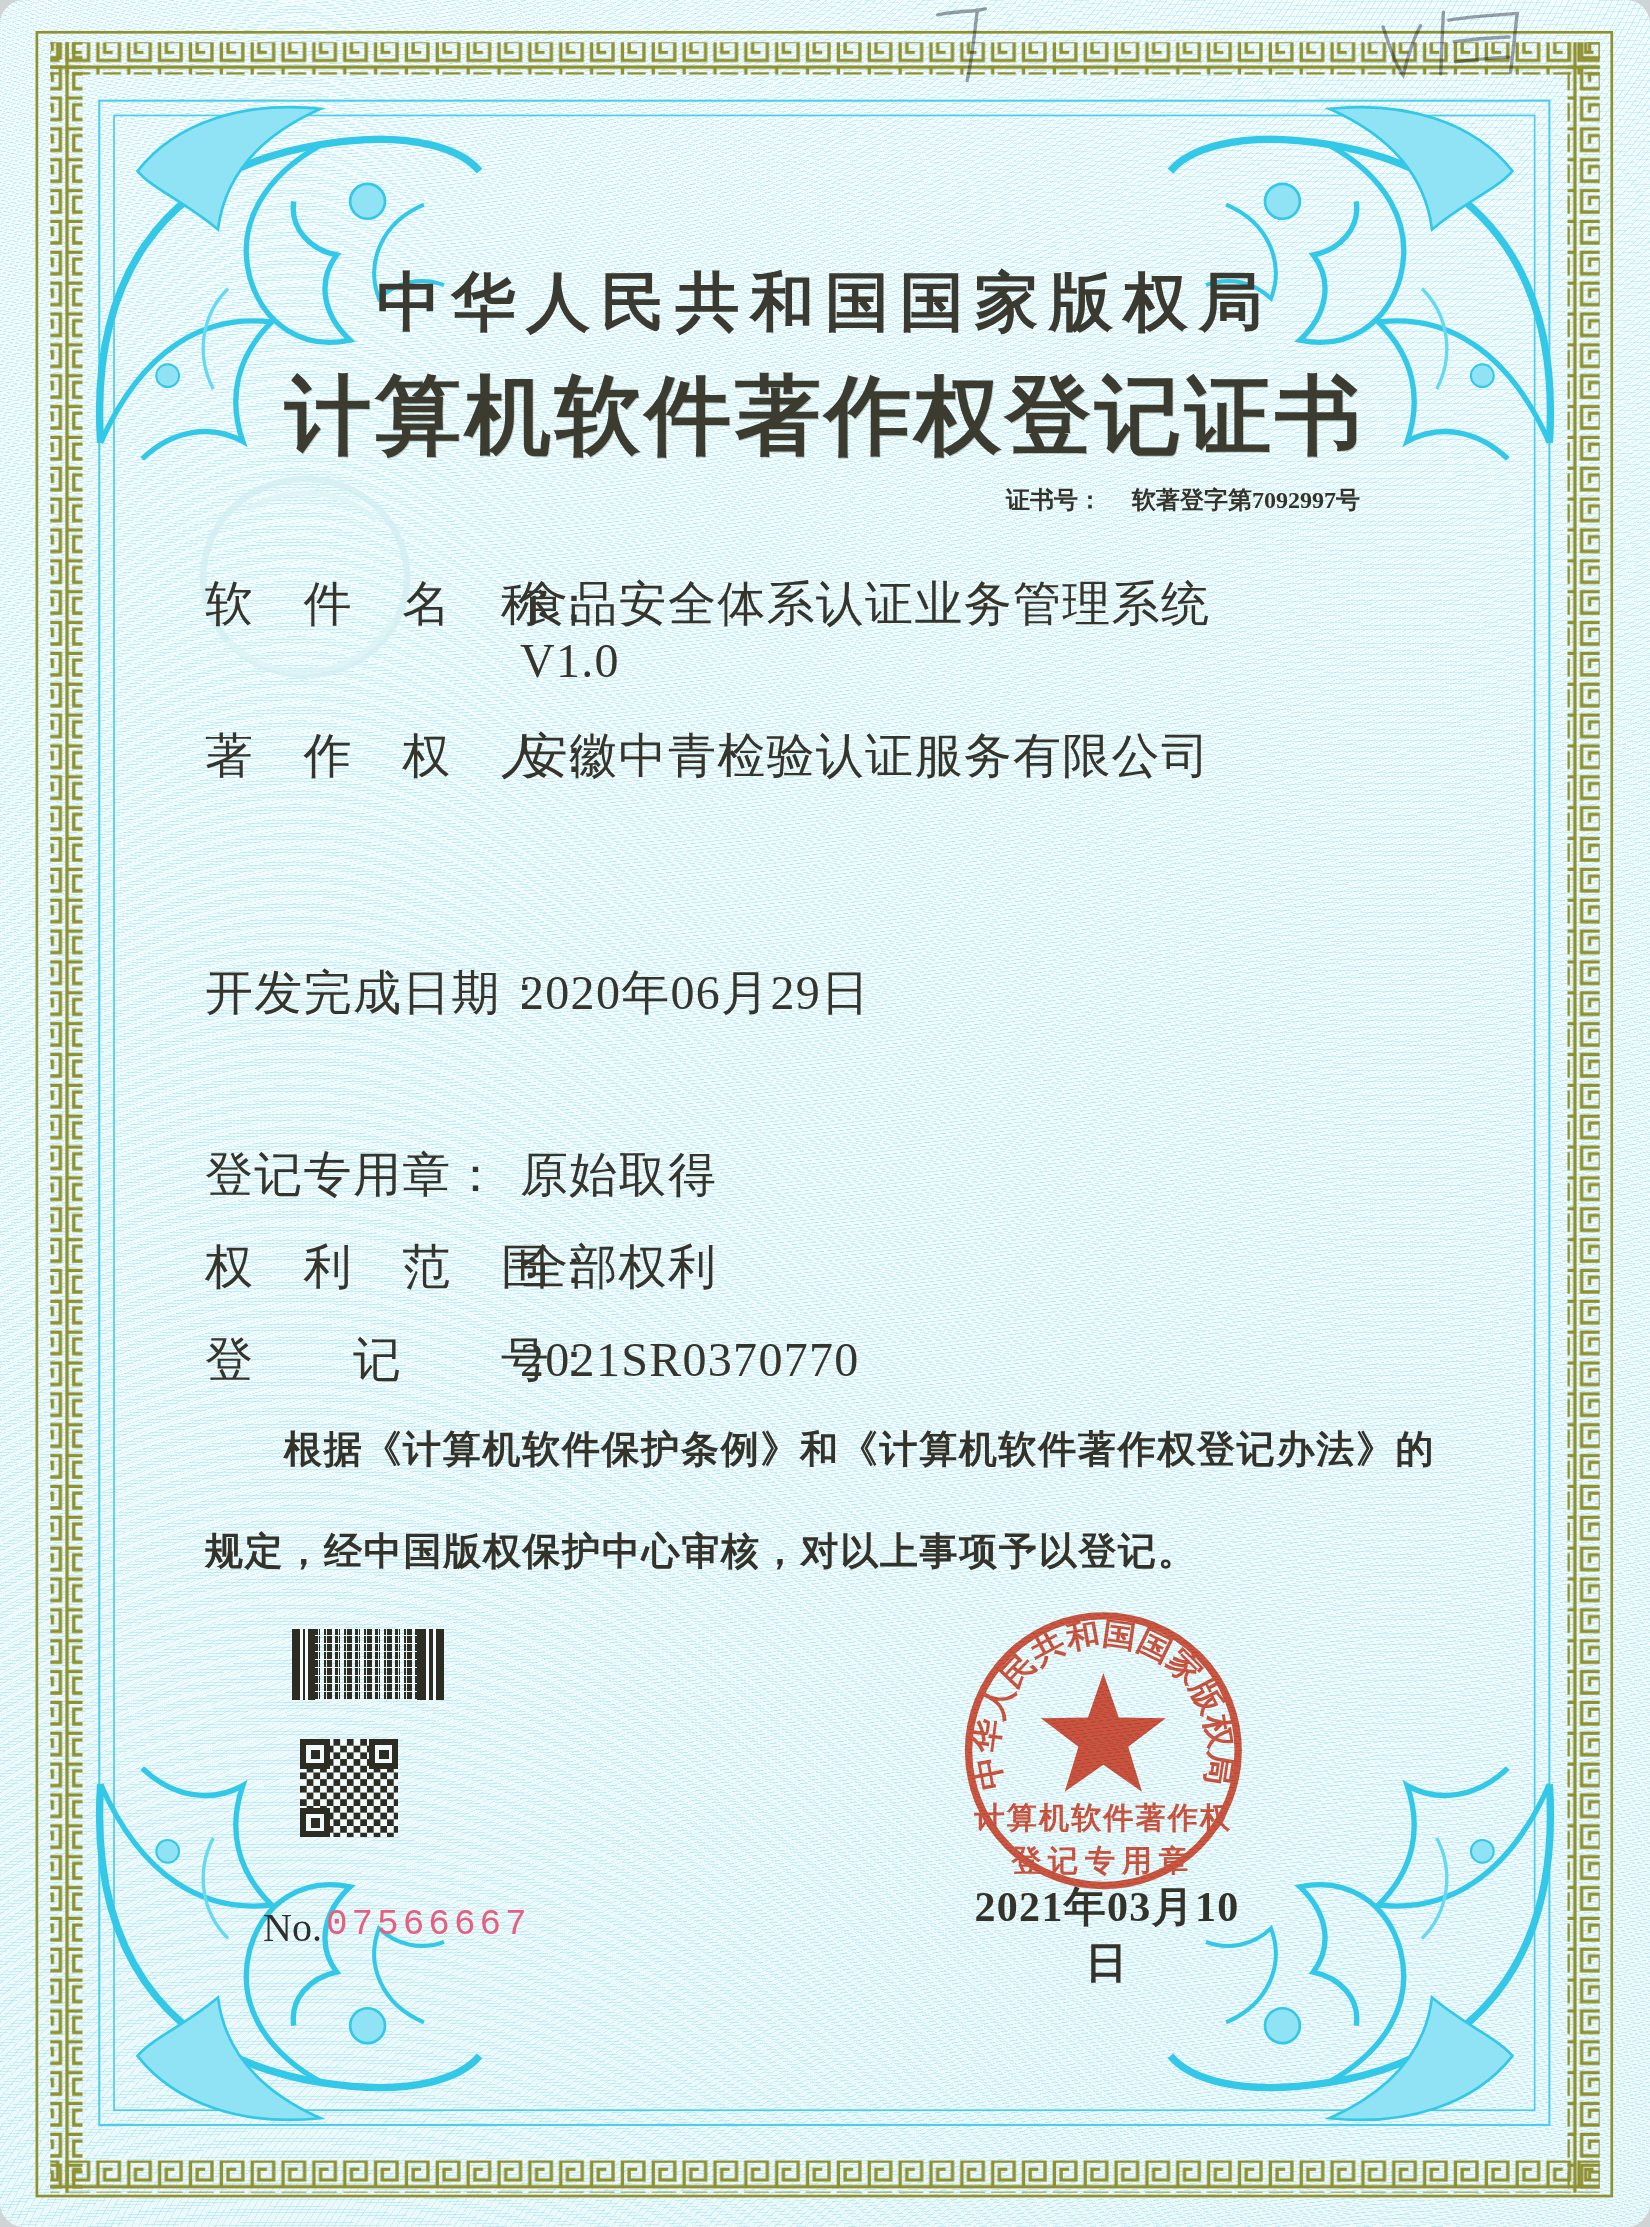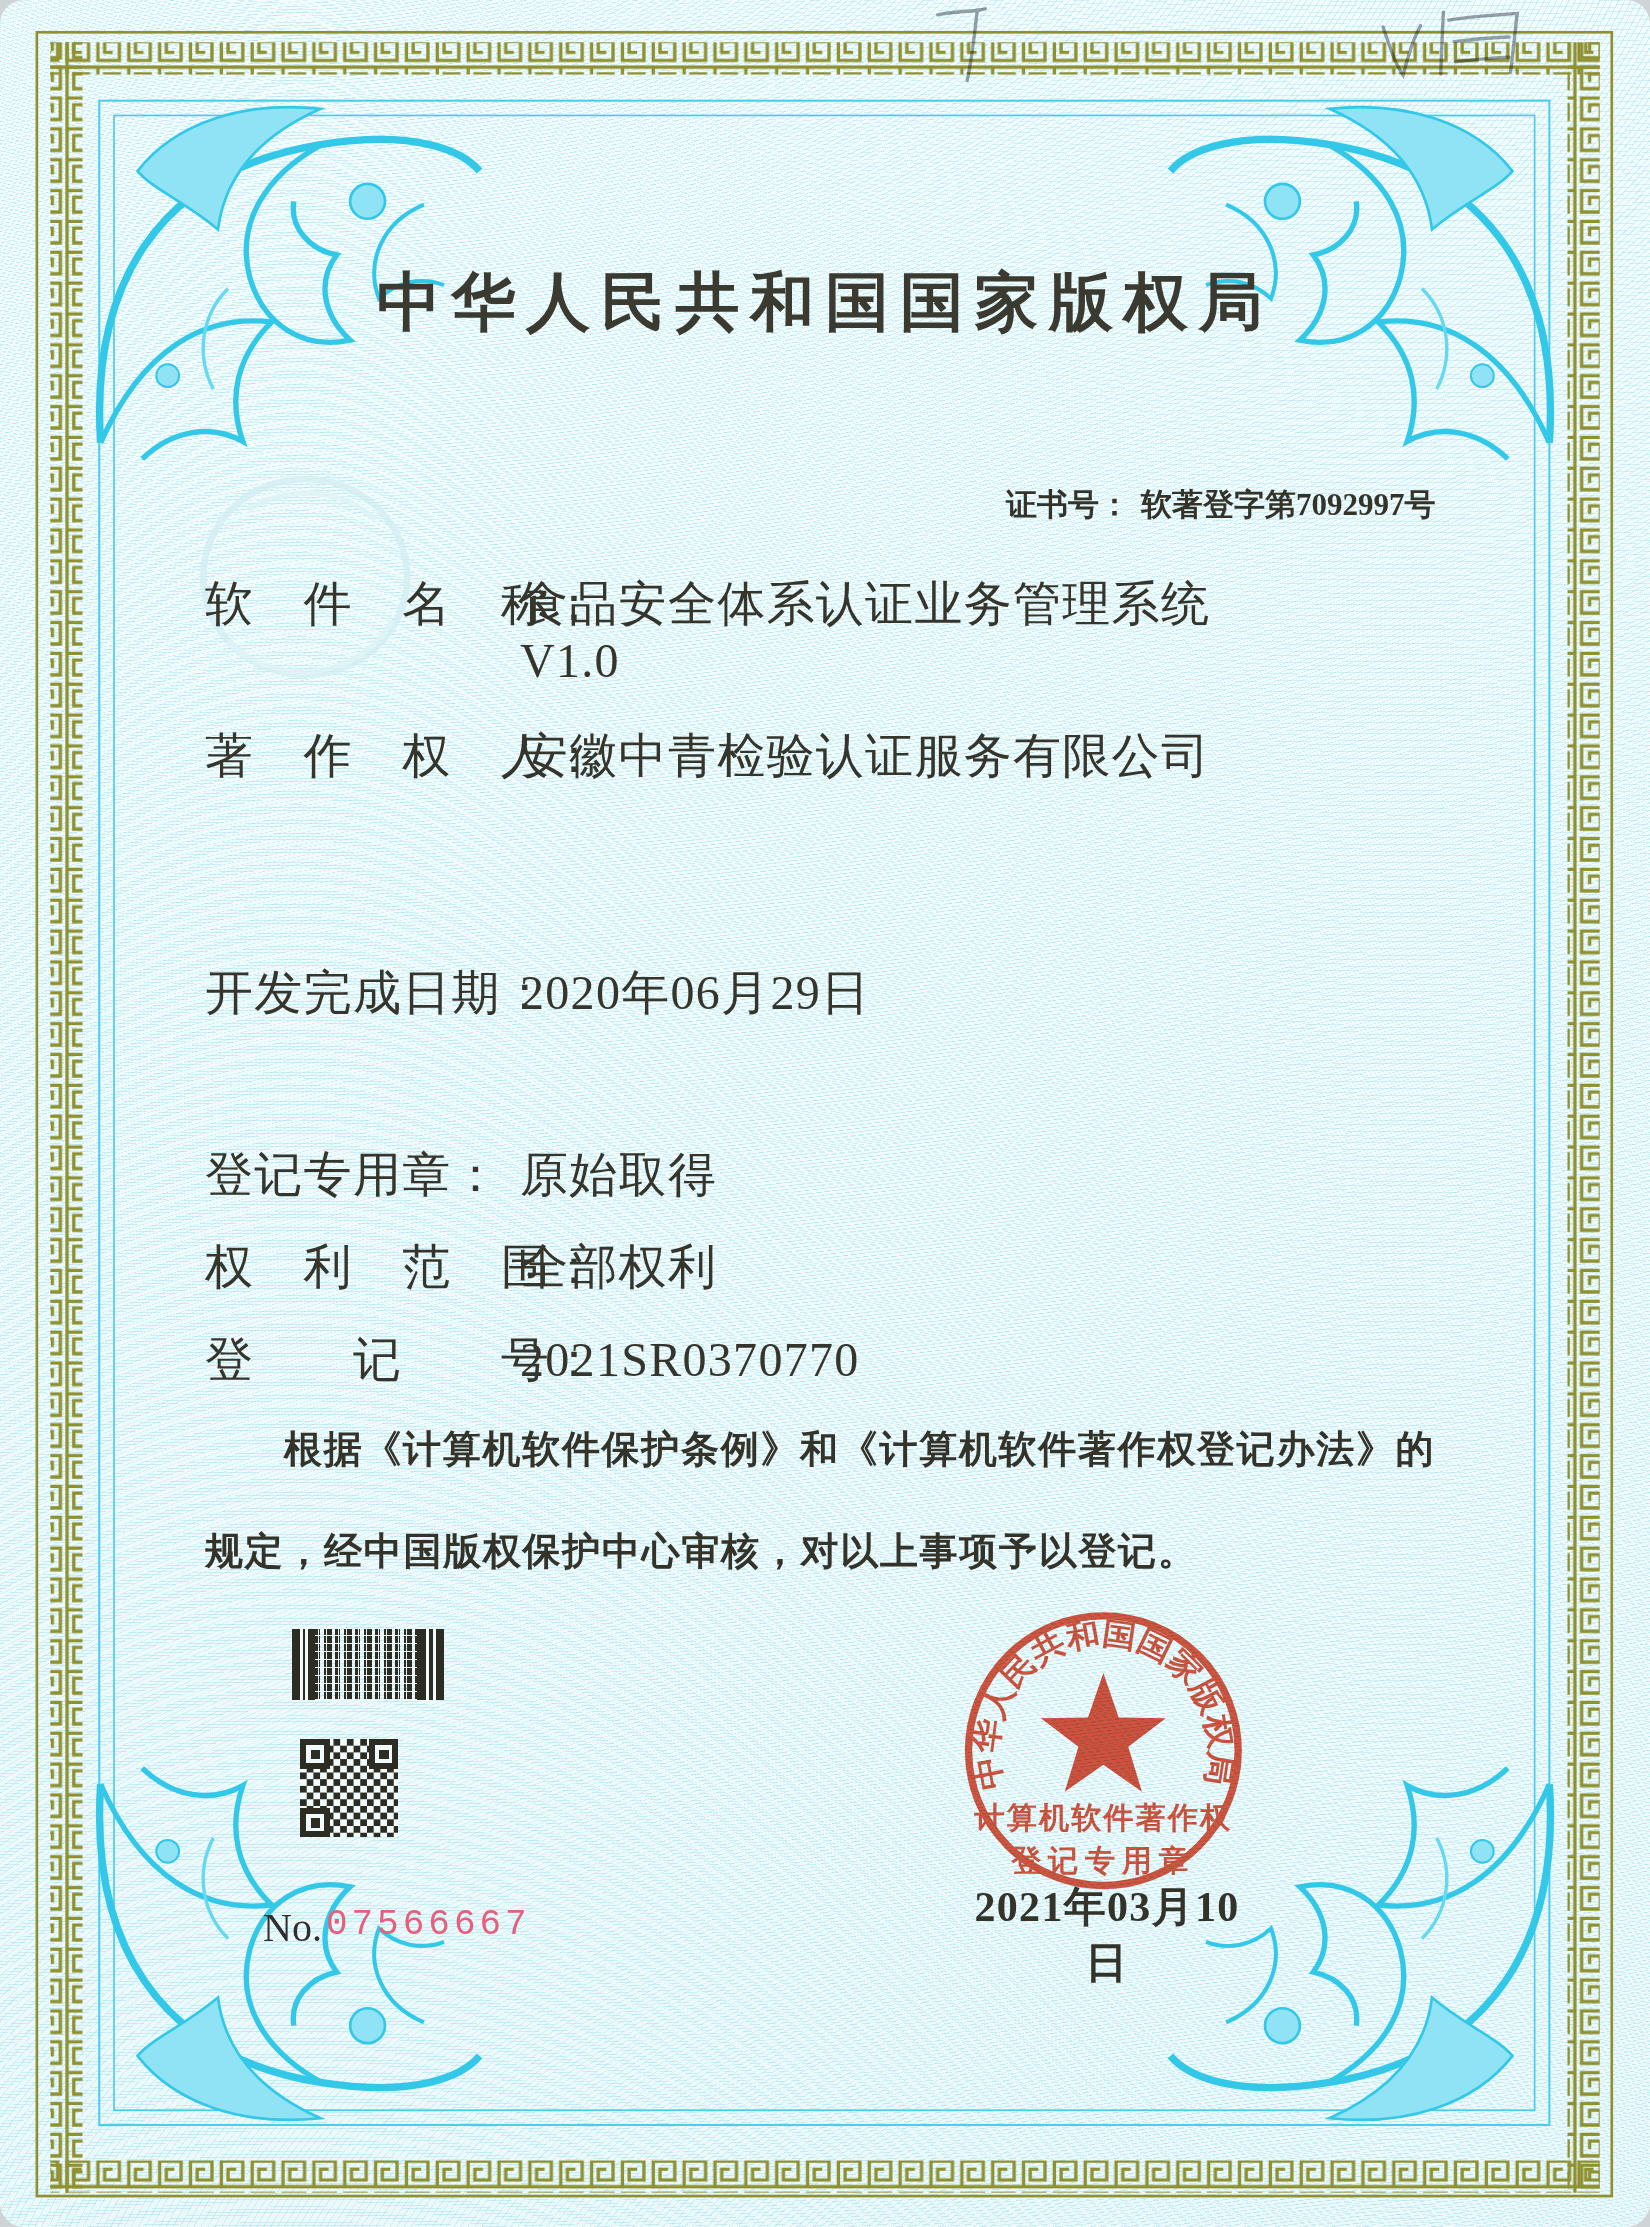--- a/index.html
+++ b/index.html
@@ -24,22 +24,22 @@
     top:259px;left:50%;transform:translateX(-50%);
     font-size:64px;font-weight:700;letter-spacing:10.7px;white-space:nowrap;
     color:#3a3a30;
   }
   .cert-title{
     top:358px;left:50%;transform:translateX(-50%);
     font-size:86px;font-weight:700;letter-spacing:4px;white-space:nowrap;
     color:#3b3b30;text-shadow:0.7px 0.7px 0 rgba(40,60,20,.25);
   }
   .certno-row{
-    top:484px;left:1006px;display:flex;gap:11px;
-    font-size:31px;font-weight:700;white-space:nowrap;color:#33332a;
+    top:484px;left:1006px;display:flex;gap:30px;
+    font-size:24px;font-weight:700;white-space:nowrap;color:#33332a;
   }
   .field-row{left:205px;font-size:48px;font-weight:400;letter-spacing:1.3px;white-space:nowrap;}
   .field-row .label{display:inline-block;width:315px;}
   .para{left:205px;width:1288px;font-size:38px;font-weight:700;letter-spacing:1.7px;white-space:nowrap;color:#33332a;}
 
   .barcode{left:292px;top:1629px;width:152px;height:71px;display:flex;}
   .bc-start{width:23px;background:repeating-linear-gradient(90deg,#2c2c23 0 8px,#f3fbfb 8px 10.7px,#2c2c23 10.7px 13.4px,#f3fbfb 13.4px 16px,#2c2c23 16px 19px);}
   .bc-mid{flex:1;background:
       repeating-linear-gradient(0deg, rgba(243,251,251,.95) 0 1.3px, rgba(243,251,251,0) 1.3px 8px),
       repeating-linear-gradient(90deg,#2c2c23 0 2.7px,rgba(0,0,0,0) 2.7px 4px,#2c2c23 4px 5.4px,rgba(0,0,0,0) 5.4px 9.4px,#2c2c23 9.4px 10.7px,rgba(0,0,0,0) 10.7px 12px,#2c2c23 12px 17.4px,rgba(0,0,0,0) 17.4px 20px);}
@@ -106,20 +106,21 @@
     <use href="#flourish" transform="translate(2460,3320) scale(-1,-1)"></use>
 
     <g opacity="0.75">
       <ellipse cx="455" cy="860" rx="152" ry="146" fill="none" stroke="#d2eef2" stroke-width="10"></ellipse>
       <path d="M340,955 A152,146 0 0 0 585,925" fill="none" stroke="#dcf3f5" stroke-width="8"></path>
       <path d="M370,760 A152,146 0 0 1 560,775" fill="none" stroke="#dcf3f5" stroke-width="8"></path>
     </g>
   </svg>
 
   <div class="abs authority">中华人民共和国国家版权局</div>
+  <div class="abs cert-title">计算机软件著作权登记证书</div>
 
   <div class="abs certno-row">
     <span>证书号：</span>
     <span>软著登字第7092997号</span>
   </div>
 
   <div class="abs field-row" style="top:572px">
     <span class="label">软　件　名　称：</span><span class="value">食品安全体系认证业务管理系统</span>
   </div>
   <div class="abs field-row" style="top:633px;left:520px">

